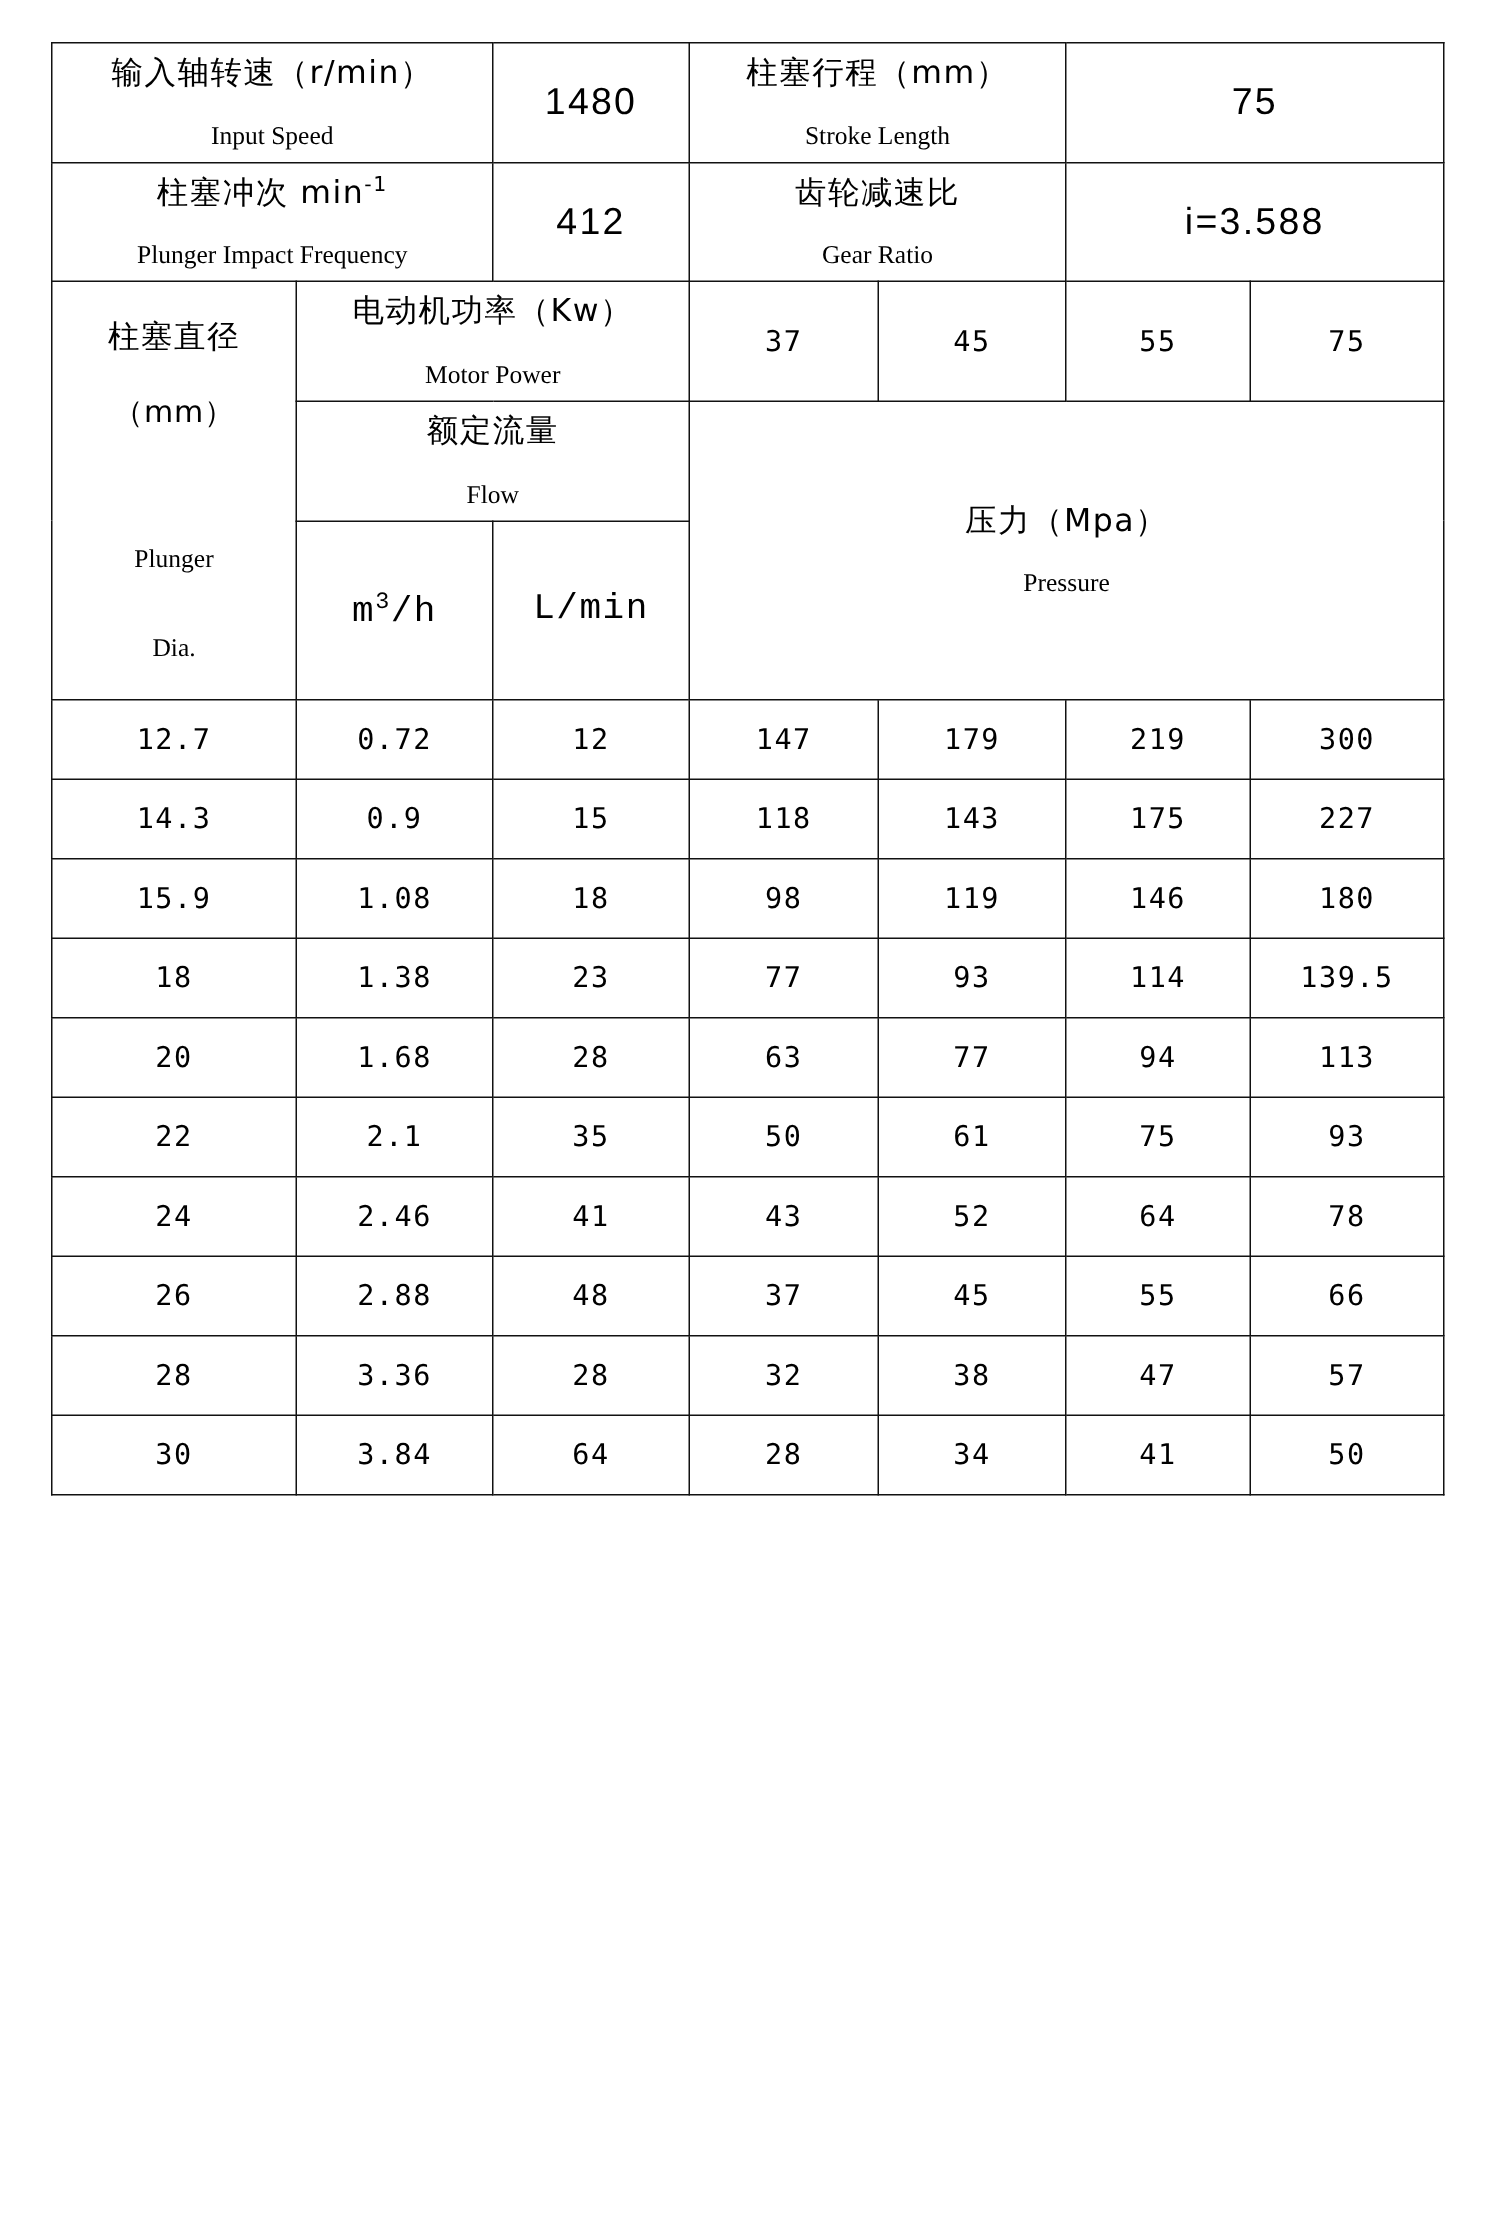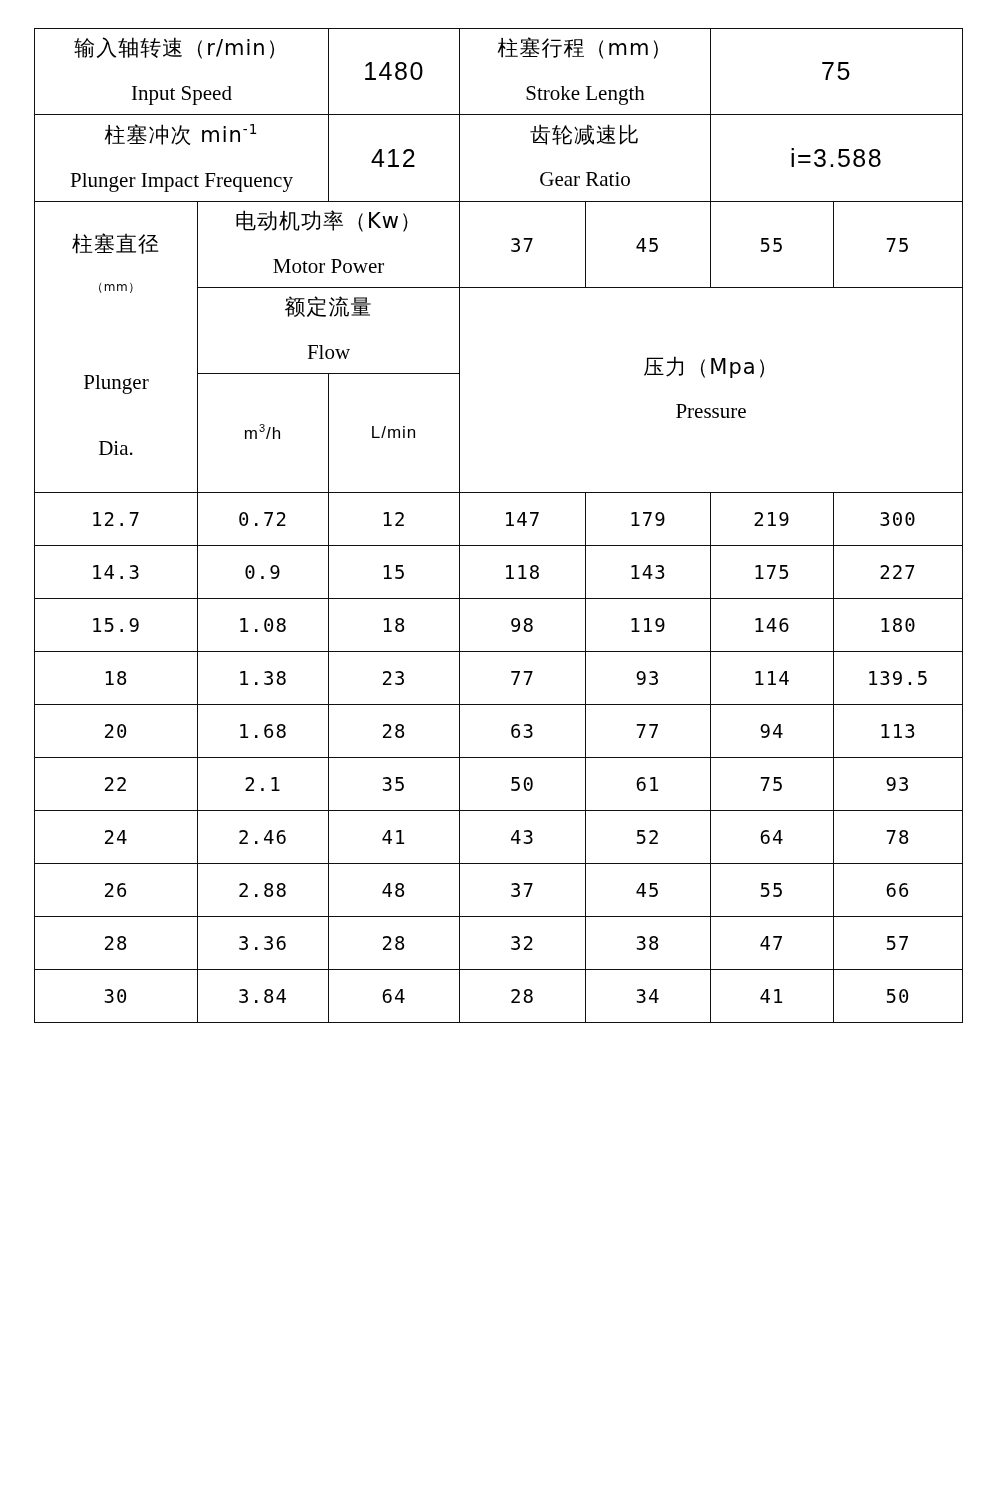--- a/index.html
+++ b/index.html
@@ -33,45 +33,45 @@
   }
   .cn {
     font-family: "DejaVu Sans", sans-serif;
     font-size: 21px;
     letter-spacing: 1px;
     display: block;
     line-height: 1.5;
   }
   .cn-small {
     font-family: "DejaVu Sans", sans-serif;
-    font-size: 12px;
+    font-size: 20px;
     letter-spacing: 0.5px;
     display: block;
     line-height: 1.5;
   }
   .en {
     font-family: "Liberation Serif", serif;
-    font-size: 21px;
+    font-size: 17px;
     display: block;
     line-height: 1.6;
     margin-top: 12px;
   }
   .num {
     font-family: "DejaVu Sans Mono", monospace;
     font-size: 19px;
     letter-spacing: 1px;
   }
   .num-lg {
     font-family: Liberation Sans, sans-serif;
     font-size: 25px;
     letter-spacing: 1.5px;
   }
   .unit {
-    font-family: Liberation Sans, sans-serif;
-    font-size: 17px;
+    font-family: Liberation Mono, monospace;
+    font-size: 24px;
     letter-spacing: 1px;
   }
   .sup {
     font-size: 0.65em;
     vertical-align: super;
   }
   .h-pad-top { padding-top: 14px; padding-bottom: 14px; }
   .row-data td { height: 44px; }
 </style>
 </head>

